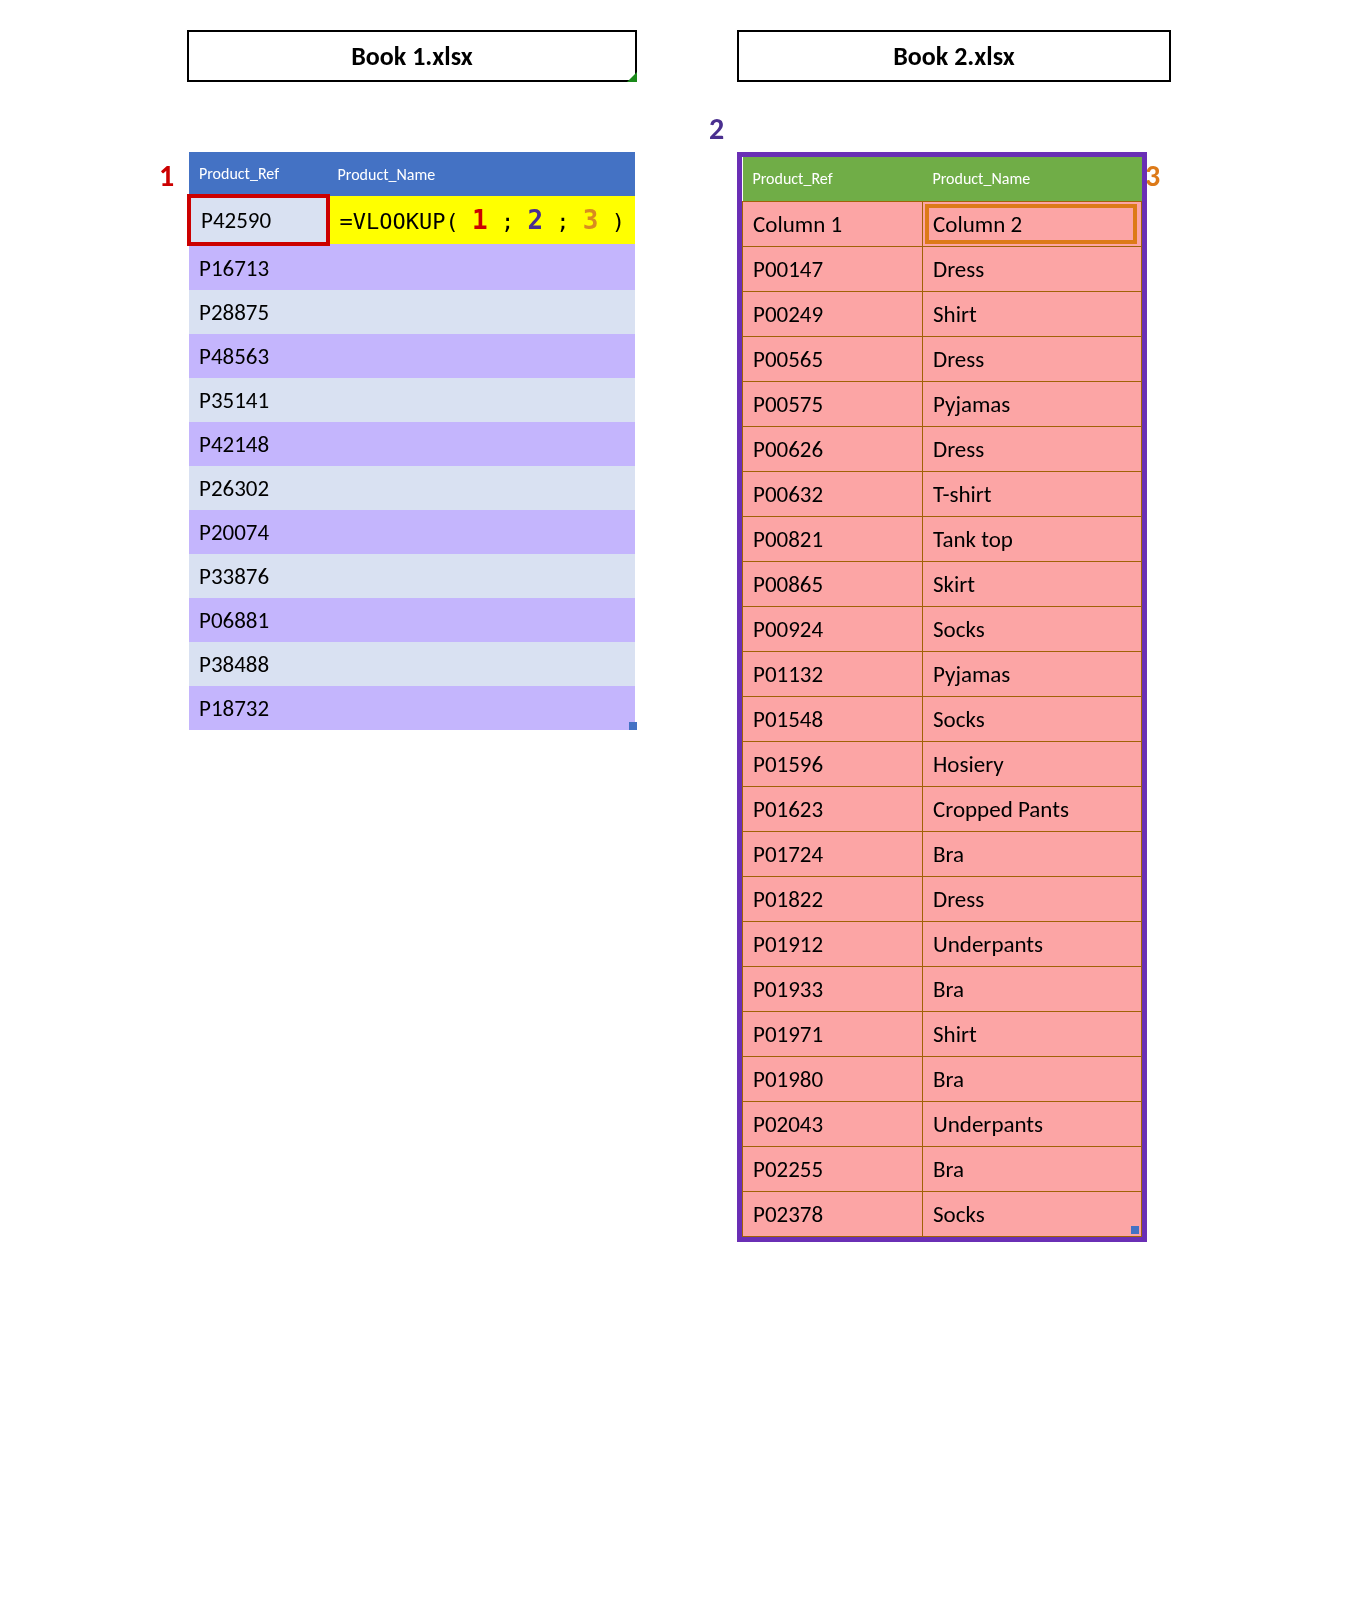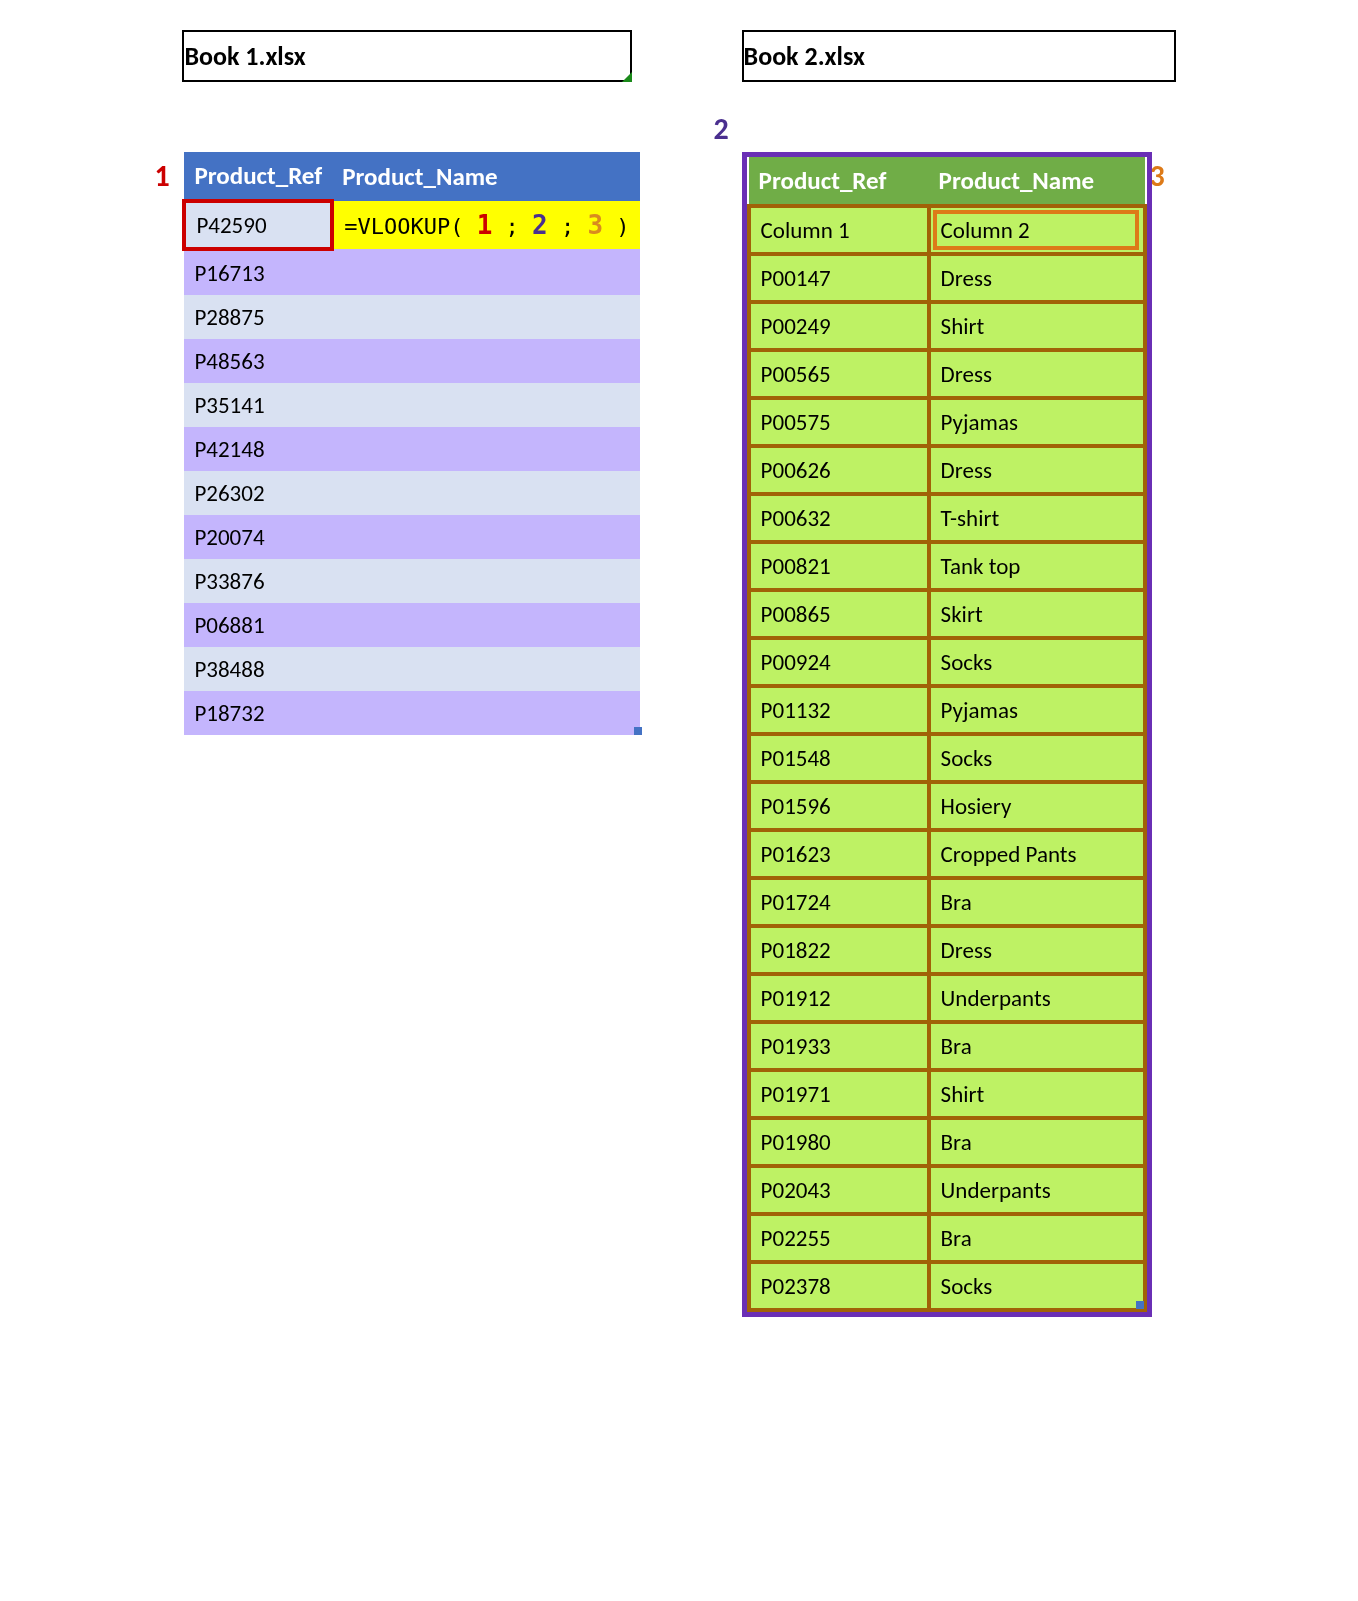--- a/index.html
+++ b/index.html
@@ -15,21 +15,21 @@
     gap: 100px;
     align-items: flex-start;
     justify-content: center;
   }
   .col { position: relative; }
 
   
   .titlebox {
     border: 2px solid #000;
     padding: 8px 0;
-    text-align: left;
+    text-align: center;
     font-weight: 700;
     font-size: 26px;
     margin-bottom: 70px;
     width: 450px;
     position: relative;
   }
   .titlebox.left::after {
     content: "";
     position: absolute;
     right: -2px;
@@ -45,21 +45,21 @@
     font-size: 23px;
   }
   .t1 { width: 450px; }
   .t2 { width: 400px; }
   th, td {
     text-align: left;
     padding: 8px 10px;
     height: 44px;
     font-weight: 400;
   }
-  th { color: #fff; font-weight: 700; font-size: 25px; }
+  th { color: #fff; font-weight: 400; font-size: 16px; }
 
   
   .t1 th { background: #4472c4; }
   .t1 td { border: none; }
   .t1 tr.alt td { background: #d9e1f2; }
   .t1 tr.white td { background: #c4b5fd; }
   .t1 .refcol { width: 160px; }
 
   .t1 .selcell {
     border: 4px solid #cc0000;
@@ -86,22 +86,22 @@
 
   
   .t2wrap {
     position: relative;
     display: inline-block;
     border: 5px solid #6a2fb5;
     padding: 0;
   }
   .t2 th { background: #70ad47; }
   .t2 td {
-    border: 4px solid #a16207;
-    background: #bef264;
+    border: 1px solid #a16207;
+    background: #fca5a5;
   }
   .t2 .refcol { width: 180px; }
 
   .t2 .col2hdr {
     position: relative;
     margin-top: 8px;
   }
   .orangebox {
     position: absolute;
     top: 2px; bottom: 2px; left: 2px; right: 4px;

